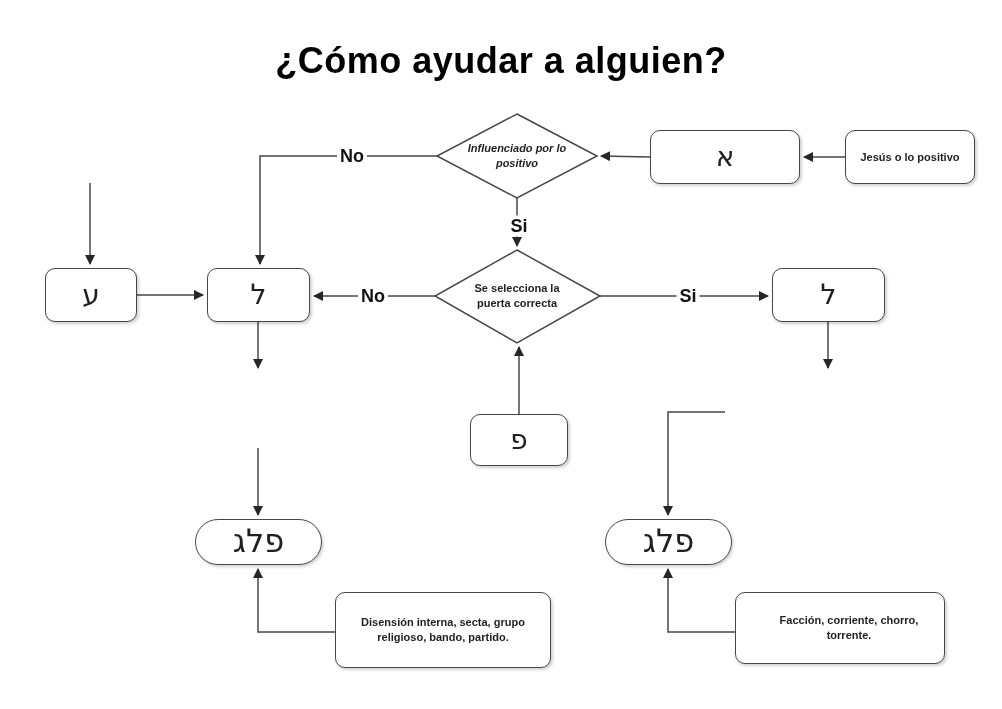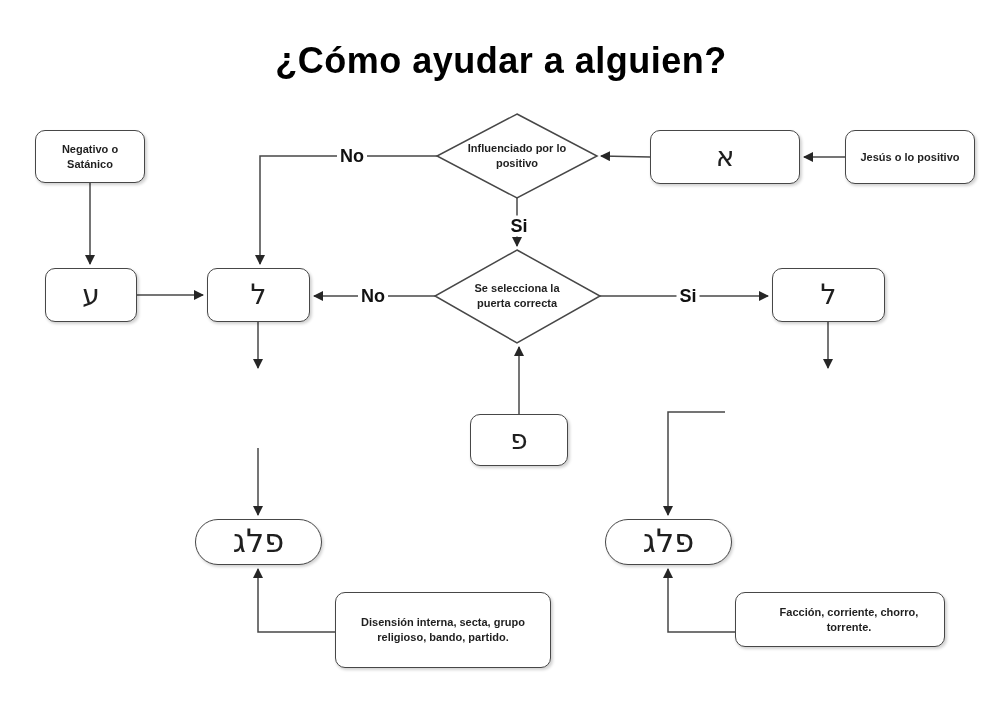--- a/index.html
+++ b/index.html
@@ -68,21 +68,20 @@
       <polyline points="258,448 258,515" marker-end="url(#arrow)"></polyline>
       <polyline points="725,412 668,412 668,515" marker-end="url(#arrow)"></polyline>
       <polyline points="335,632 258,632 258,569" marker-end="url(#arrow)"></polyline>
       <polyline points="735,632 668,632 668,569" marker-end="url(#arrow)"></polyline>
 
       <polygon points="517,114 597,156 517,198 437,156" fill="#ffffff"></polygon>
       <polygon points="517,250 600,296 517,343 435,296" fill="#ffffff"></polygon>
     </g>
   </svg>
 
-  <div class="node" style="left:35px;top:130px;width:110px;height:53px;">Negativo o Satánico</div>
 
   <div class="node letter" style="left:650px;top:130px;width:150px;height:54px;">א</div>
 
   <div class="node" style="left:845px;top:130px;width:130px;height:54px;">Jesús o lo positivo</div>
 
   <div class="node letter" style="left:45px;top:268px;width:92px;height:54px;">ע</div>
 
   <div class="node letter" style="left:207px;top:268px;width:103px;height:54px;">ל</div>
 
   <div class="node letter" style="left:772px;top:268px;width:113px;height:54px;">ל</div>
@@ -90,23 +89,23 @@
   <div class="node letter" style="left:470px;top:414px;width:98px;height:52px;">פ</div>
 
 
 
   <div class="node stadium" style="left:195px;top:519px;width:127px;height:46px;">פלג</div>
 
   <div class="node stadium" style="left:605px;top:519px;width:127px;height:46px;">פלג</div>
 
   <div class="node" style="left:335px;top:592px;width:216px;height:76px;">Disensión interna, secta, grupo religioso, bando, partido.</div>
 
-  <div class="node" style="left:735px;top:592px;width:210px;height:55px;padding-left:28px;">Facción, corriente, chorro, torrente.</div>
+  <div class="node" style="left:735px;top:592px;width:210px;height:72px;padding-left:28px;">Facción, corriente, chorro, torrente.</div>
 
-  <div class="dlabel" style="left:517px;top:156px;width:125px;">Influenciado por lo positivo</div>
+  <div class="dlabel" style="left:517px;top:156px;width:125px;font-style:italic;">Influenciado por lo positivo</div>
   <div class="dlabel" style="left:517px;top:296px;width:112px;">Se selecciona la puerta correcta</div>
 
   <div class="elabel" style="left:352px;top:156px;">No</div>
   <div class="elabel" style="left:519px;top:226px;">Si</div>
   <div class="elabel" style="left:373px;top:296px;">No</div>
   <div class="elabel" style="left:688px;top:296px;">Si</div>
 
 </div>
 
 </body></html>

